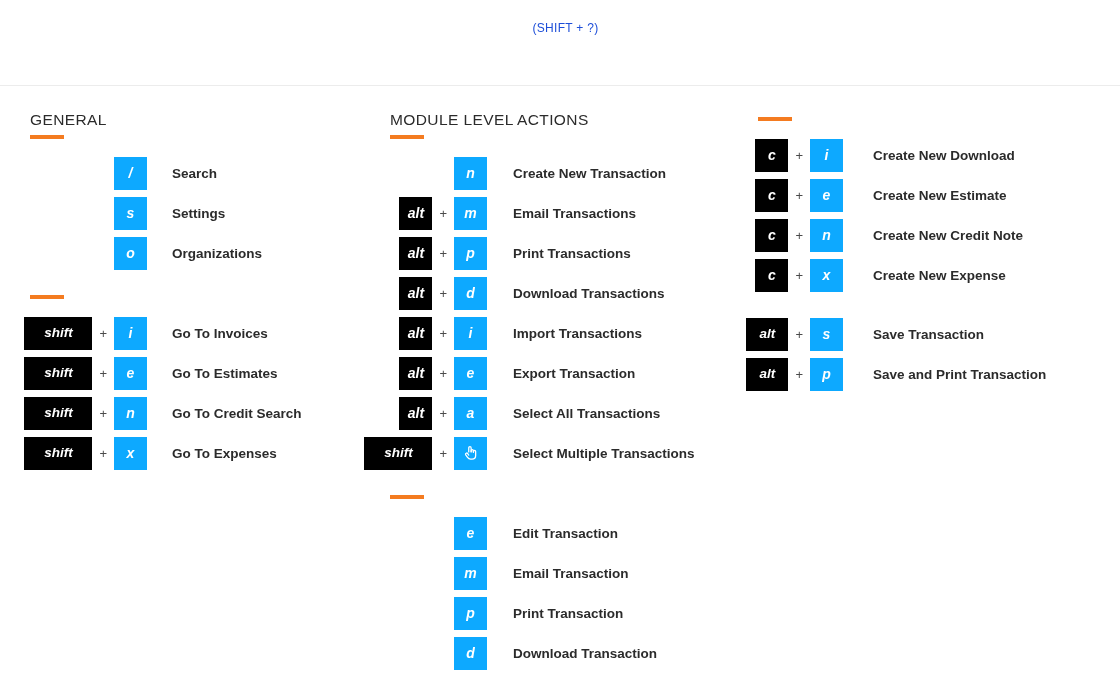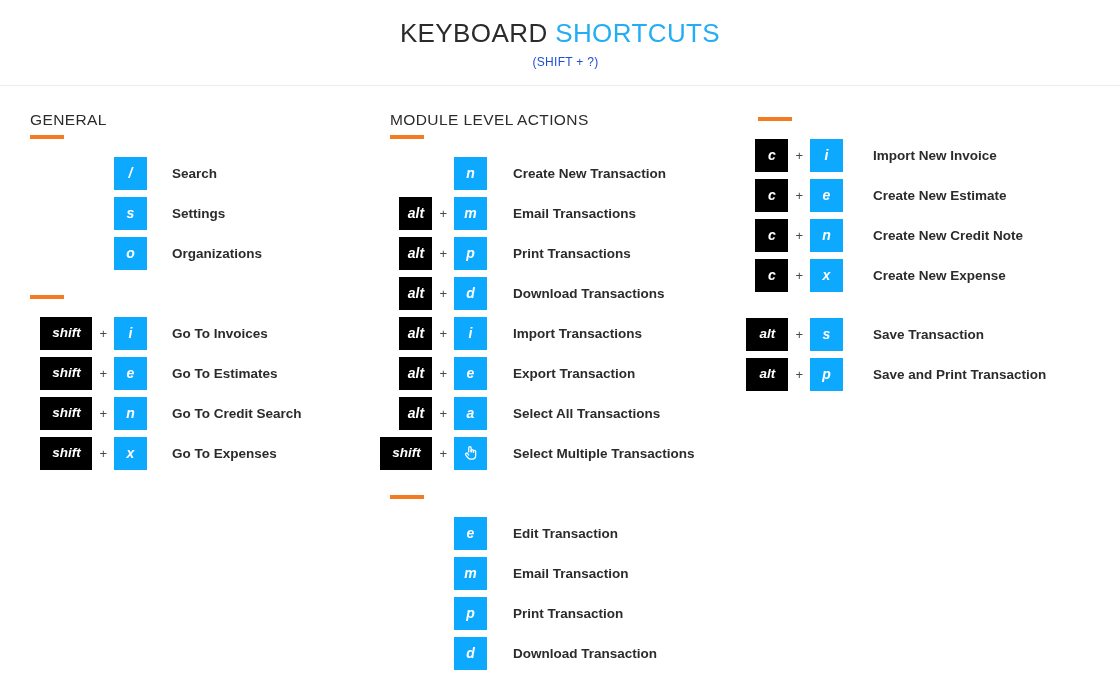--- a/index.html
+++ b/index.html
@@ -99,21 +99,21 @@
   }
   .key.blue  { background: #0DA9FF; }
   .key.black { background: #000000; }
 
   .key.sq {
     width: 33px;
     height: 33px;
     font-size: 14px;
   }
   .key.wide {
-    width: 52px;
+    width: 68px;
     height: 33px;
     font-size: 13.5px;
     text-align: right;
   }
   .key.midwide {
     width: 42px;
     height: 33px;
     font-size: 13.5px;
   }
 
@@ -140,24 +140,20 @@
   .hand-icon {
     width: 18px;
     height: 18px;
     display: block;
   }
 </style>
 </head>
 <body>
 
 <div class="header">
-  <div class="title">
-    <span>KEYBOARD</span>
-    <span class="accent">SHORTCUTS</span>
-  </div>
   <div class="subtitle">(SHIFT + ?)</div>
 </div>
 
 <div class="columns">
   <div class="col col-left" id="col-left" style="padding-top: 25px;">
       <div class="section">
         <div class="section-head">GENERAL</div>
         <div class="rule"></div>
         <div class="rows">
           <div class="row">
@@ -326,21 +322,21 @@
   <div class="col col-right" id="col-right" style="padding-top: 25px;">
       <div class="section">
         <div class="rule"></div>
         <div class="rows">
           <div class="row">
             <div class="keys">
               <div class="key black sq">c</div>
               <span class="plus">+</span>
               <div class="key blue sq">i</div>
             </div>
-            <div class="label">Import New Invoice</div>
+            <div class="label">Create New Download</div>
           </div>
           <div class="row">
             <div class="keys">
               <div class="key black sq">c</div>
               <span class="plus">+</span>
               <div class="key blue sq">e</div>
             </div>
             <div class="label">Create New Estimate</div>
           </div>
           <div class="row">

